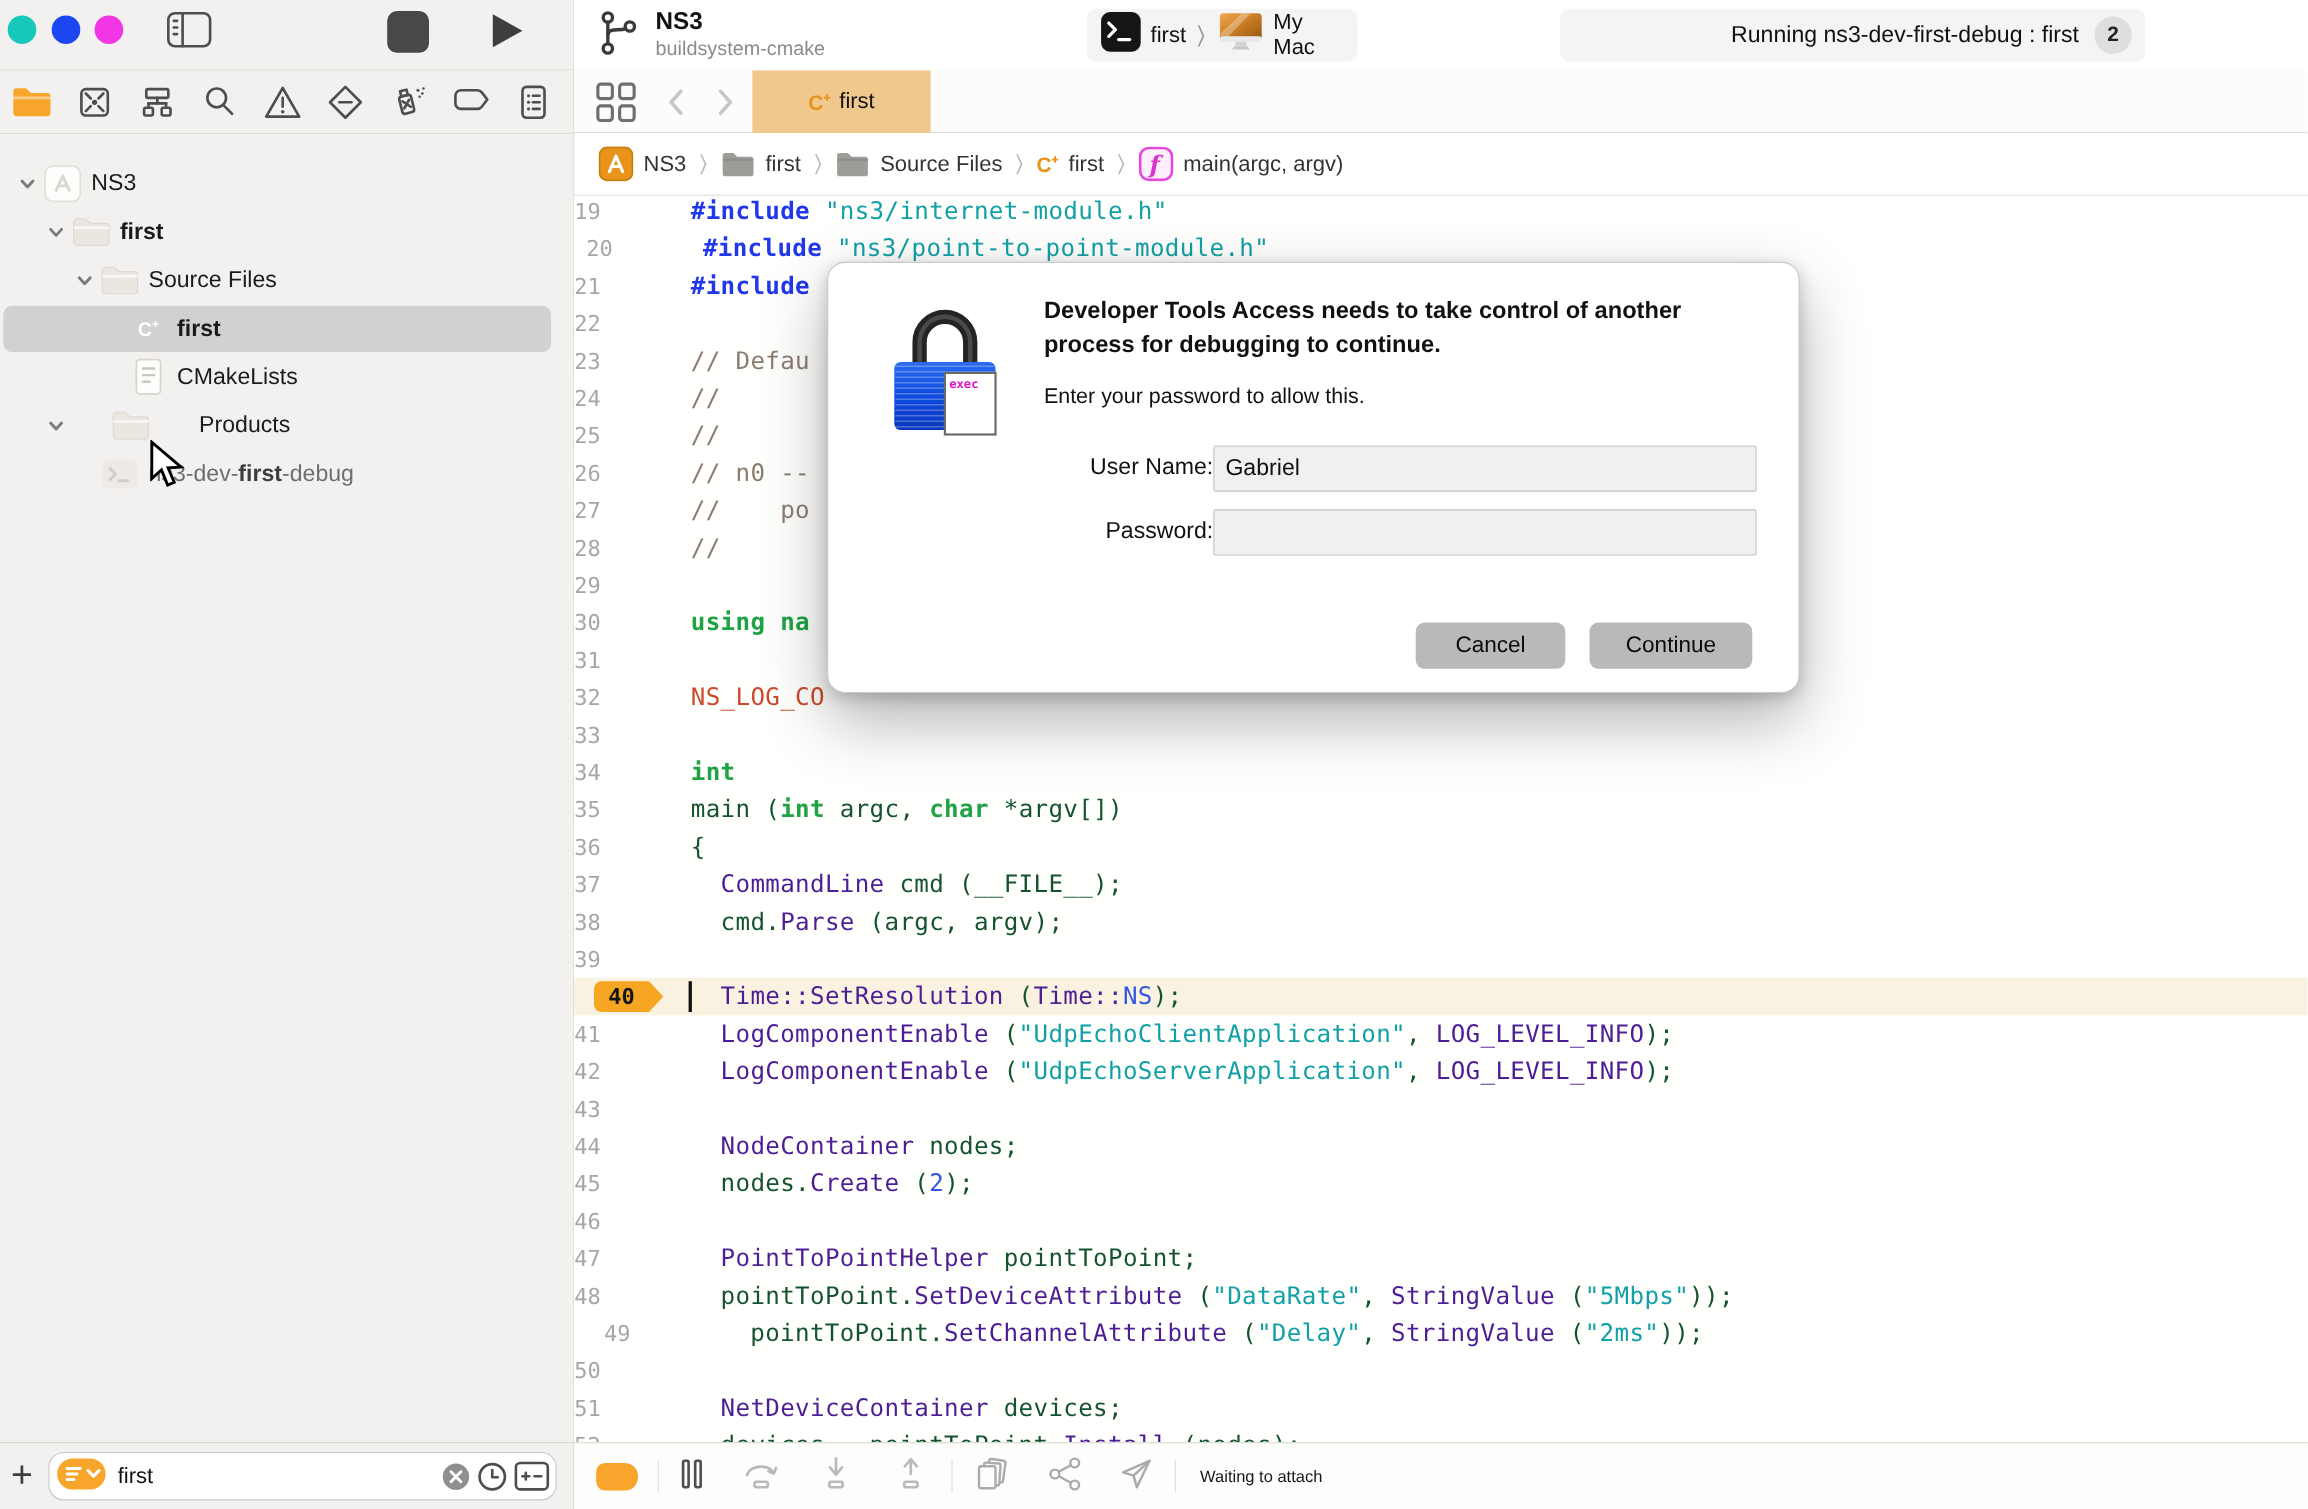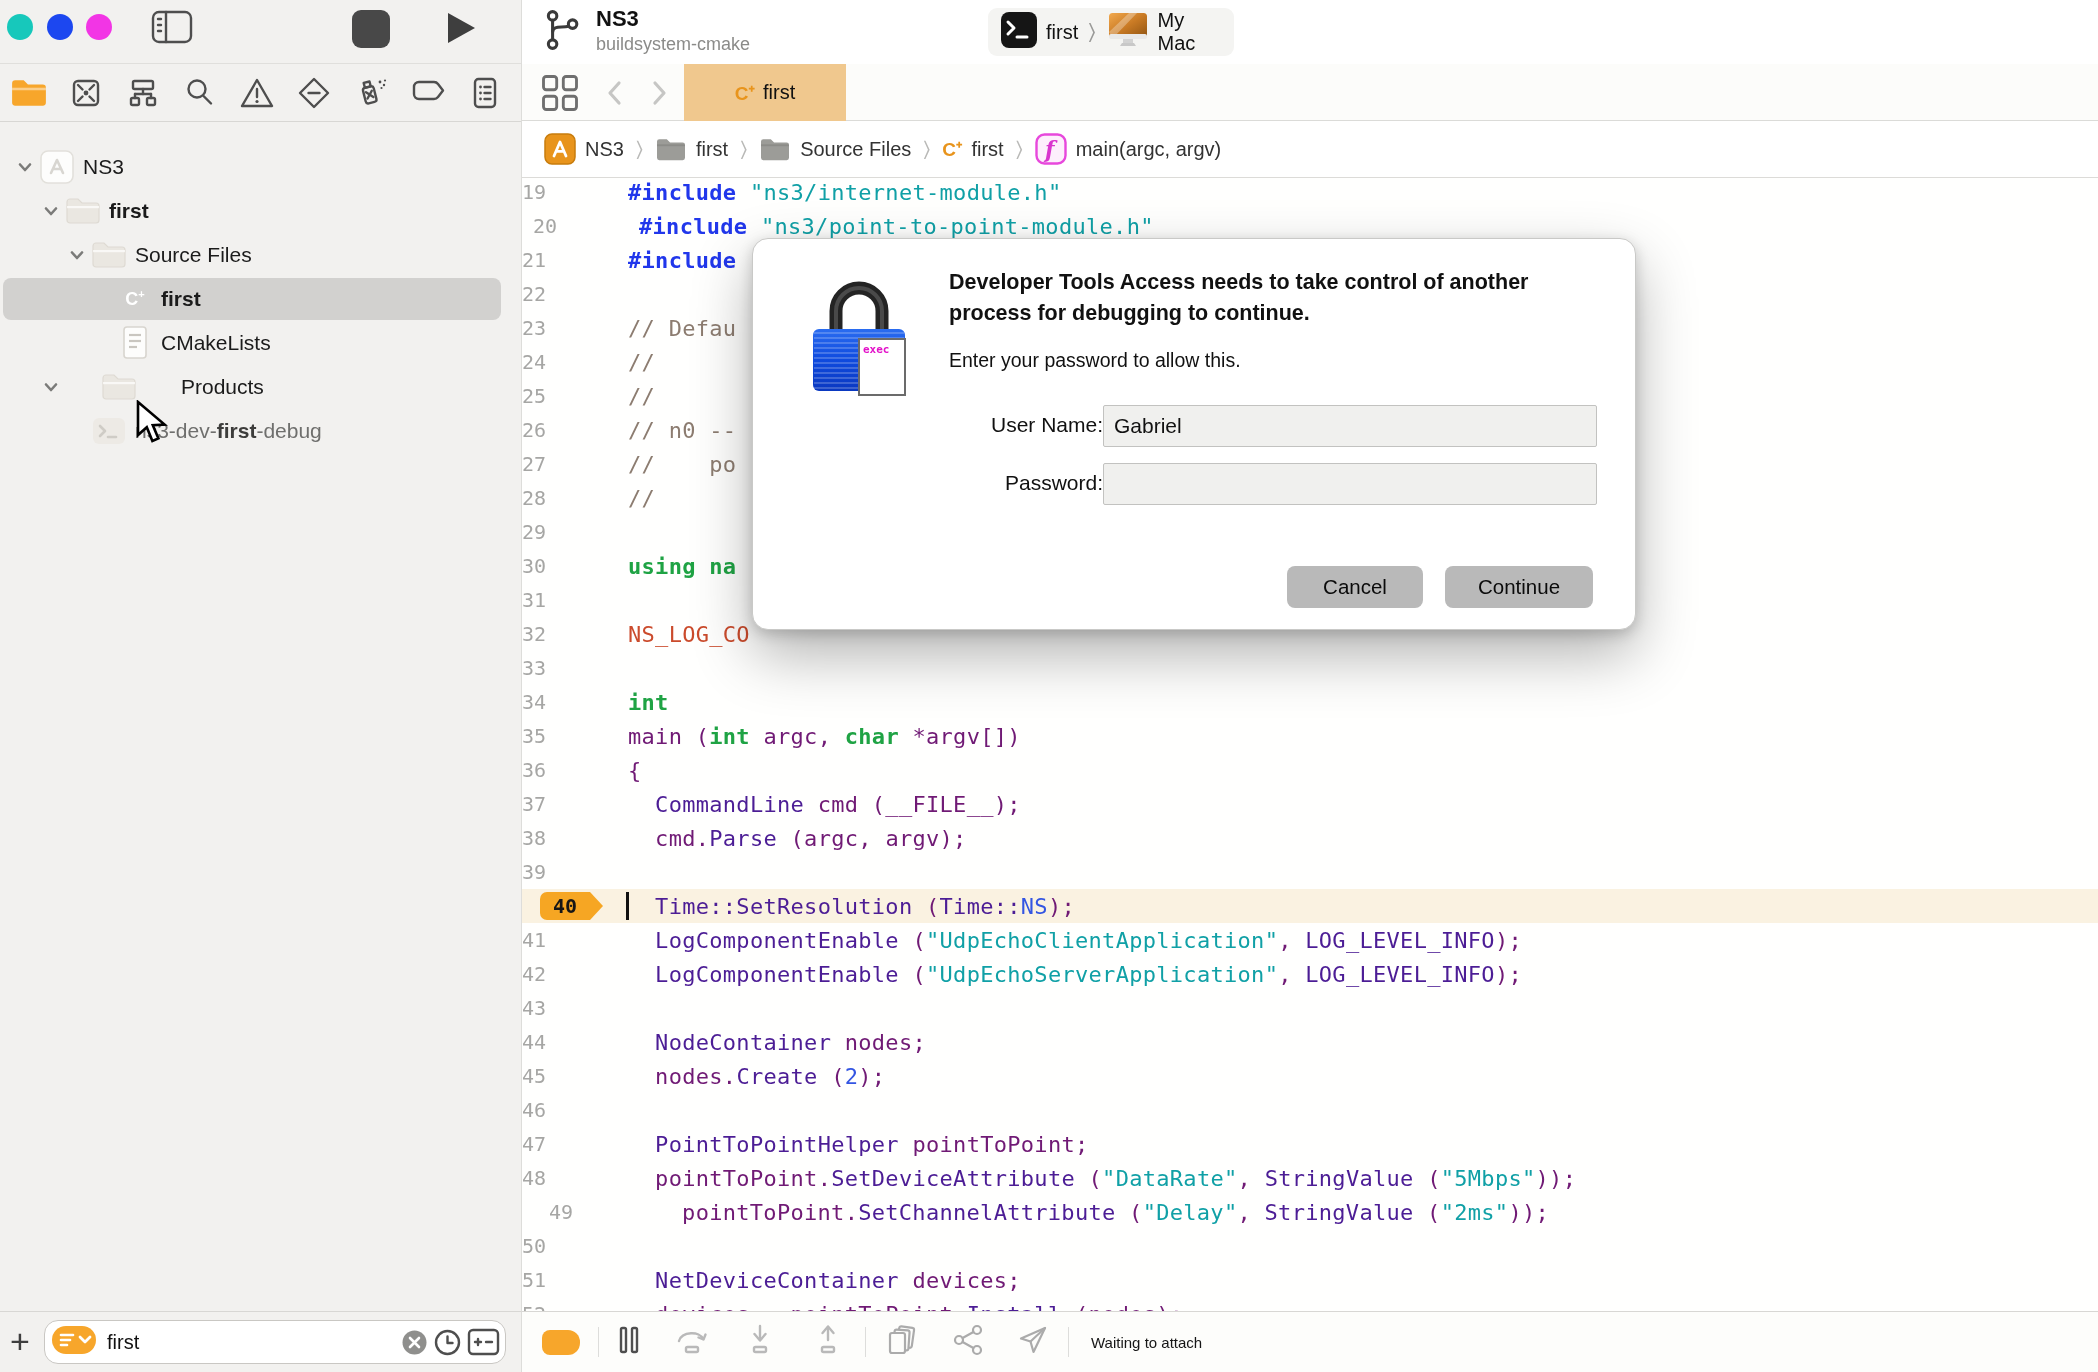--- a/index.html
+++ b/index.html
@@ -71,21 +71,21 @@
 
   
   #editor { left:522px; top:178px; width:1576px; height:1133px; background:#fffffe; overflow:hidden; }
   .cline { position:absolute; left:0; width:1576px; height:34px; display:flex; align-items:center; }
   .cline.hl { background:#faf2e1; }
   .ln { width:82px; text-align:left; font-family:"DejaVu Sans Mono", monospace; font-size:20px; color:#a6a6a4; flex:none; }
   .codetext { margin-left:24px; font-family:"DejaVu Sans Mono", monospace; font-size:22px; white-space:pre; letter-spacing:0.3px; }
   .tk-pre { color:#2137eb; font-weight:bold; } .tk-str { color:#10a0a6; }
   .tk-kw { color:#1fa344; font-weight:bold; } .tk-ty { color:#4c1d95; }
   .tk-mac { color:#cb4b2c; } .tk-num { color:#3355e2; }
-  .tk-com { color:#8c7c70; } .tk-pl { color:#701a75; }
+  .tk-com { color:#8c7c70; } .tk-pl { color:#14532d; }
   #line-badge { position:absolute; left:18px; width:50px; height:28px; background:#f6a623; border-radius:7px 0 0 7px; display:flex; align-items:center; justify-content:center; font-family:"DejaVu Sans Mono", monospace; font-size:20px; font-weight:bold; color:#161616; }
   #line-badge:after { content:""; position:absolute; left:50px; top:0; border-top:14px solid transparent; border-bottom:14px solid transparent; border-left:13px solid #f6a623; }
   #caret { position:absolute; width:2.5px; height:28px; background:#111; }
 
   
   #debug-bar { left:522px; top:1311px; width:1576px; height:61px; background:#fdfdfb; border-top:1px solid #d8d7d4; display:flex; align-items:center; padding-left:20px; gap:18px; }
   .dbg-div { width:1px; height:30px; background:#dddddb; }
   #bp-toggle { width:38px; height:25px; background:#f7a62b; border-radius:8px 12px 12px 8px; }
   #debug-status { font-size:15px; color:#161616; margin-left:4px; }
 
@@ -232,20 +232,24 @@
               <stop offset="1" stop-color="#8f5413"></stop>
             </linearGradient>
           </defs>
           <rect x="3" y="3" width="38" height="25" rx="3.5" fill="url(#mg)"></rect>
           <path d="M3 22 l20 -19 h8 l-24 25z" fill="rgba(255,255,255,.30)"></path>
           <rect x="3" y="24" width="38" height="5" rx="2" fill="#e9e9e9"></rect>
           <rect x="17" y="29" width="10" height="4" fill="#d2d2d2"></rect>
           <path d="M14 36 h16 l-2 -3 h-12z" fill="#c8c8c8"></path>
         </svg></span>
     <span>My Mac</span>
+  </div>
+  <div class="pill" id="status-pill">
+    <span id="status-text">Running ns3-dev-first-debug : first</span>
+    <span id="status-badge">2</span>
   </div>
 </div>
 
 <div class="abs" id="tabstrip">
   <span class="abs" id="tabgrid-icon"><svg width="44" height="42" viewBox="0 0 40 38">
         <rect x="5" y="4" width="12" height="12" rx="2.5" stroke="#6f6f6f" stroke-width="2.6" fill="none"></rect>
         <rect x="23" y="4" width="12" height="12" rx="2.5" stroke="#6f6f6f" stroke-width="2.6" fill="none"></rect>
         <rect x="5" y="22" width="12" height="12" rx="2.5" stroke="#6f6f6f" stroke-width="2.6" fill="none"></rect>
         <rect x="23" y="22" width="12" height="12" rx="2.5" stroke="#6f6f6f" stroke-width="2.6" fill="none"></rect>
       </svg></span>

